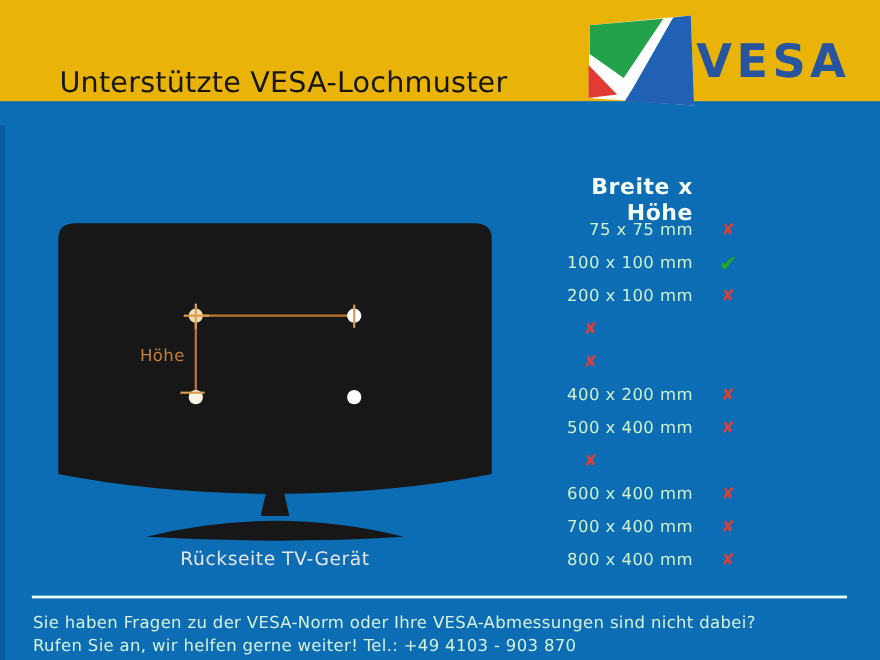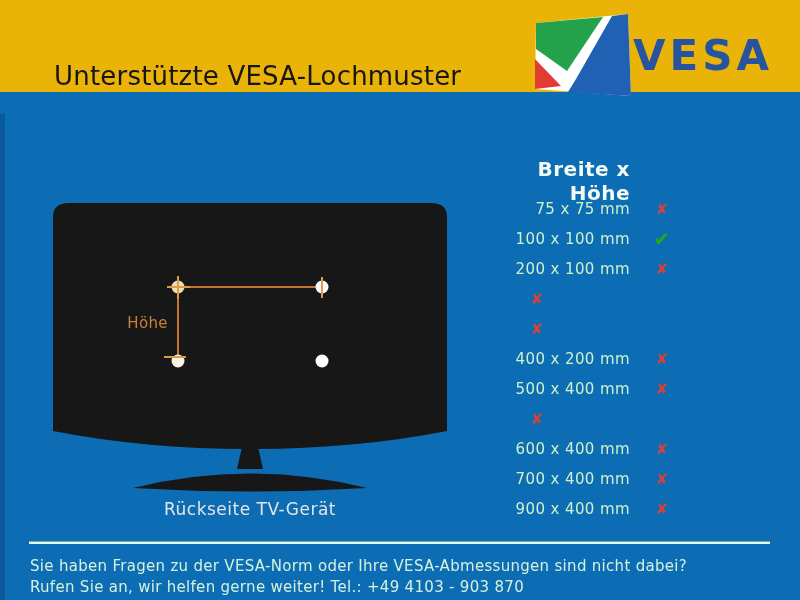--- a/index.html
+++ b/index.html
@@ -135,21 +135,21 @@
       </div>
       <div class="row">
         <span class="size">600 x 400 mm</span>
         <span class="mark no">✘</span>
       </div>
       <div class="row">
         <span class="size">700 x 400 mm</span>
         <span class="mark no">✘</span>
       </div>
       <div class="row">
-        <span class="size">900 x 400 mm</span>
+        <span class="size">800 x 400 mm</span>
         <span class="mark no">✘</span>
       </div>
     </div>
 
     <div class="sep"></div>
     <div class="footer-line l1">Sie haben Fragen zu der VESA-Norm oder Ihre VESA-Abmessungen sind nicht dabei?</div>
     <div class="footer-line l2">Rufen Sie an, wir helfen gerne weiter! Tel.: +49 4103 - 903 870</div>
   </div>
 
 </div>

